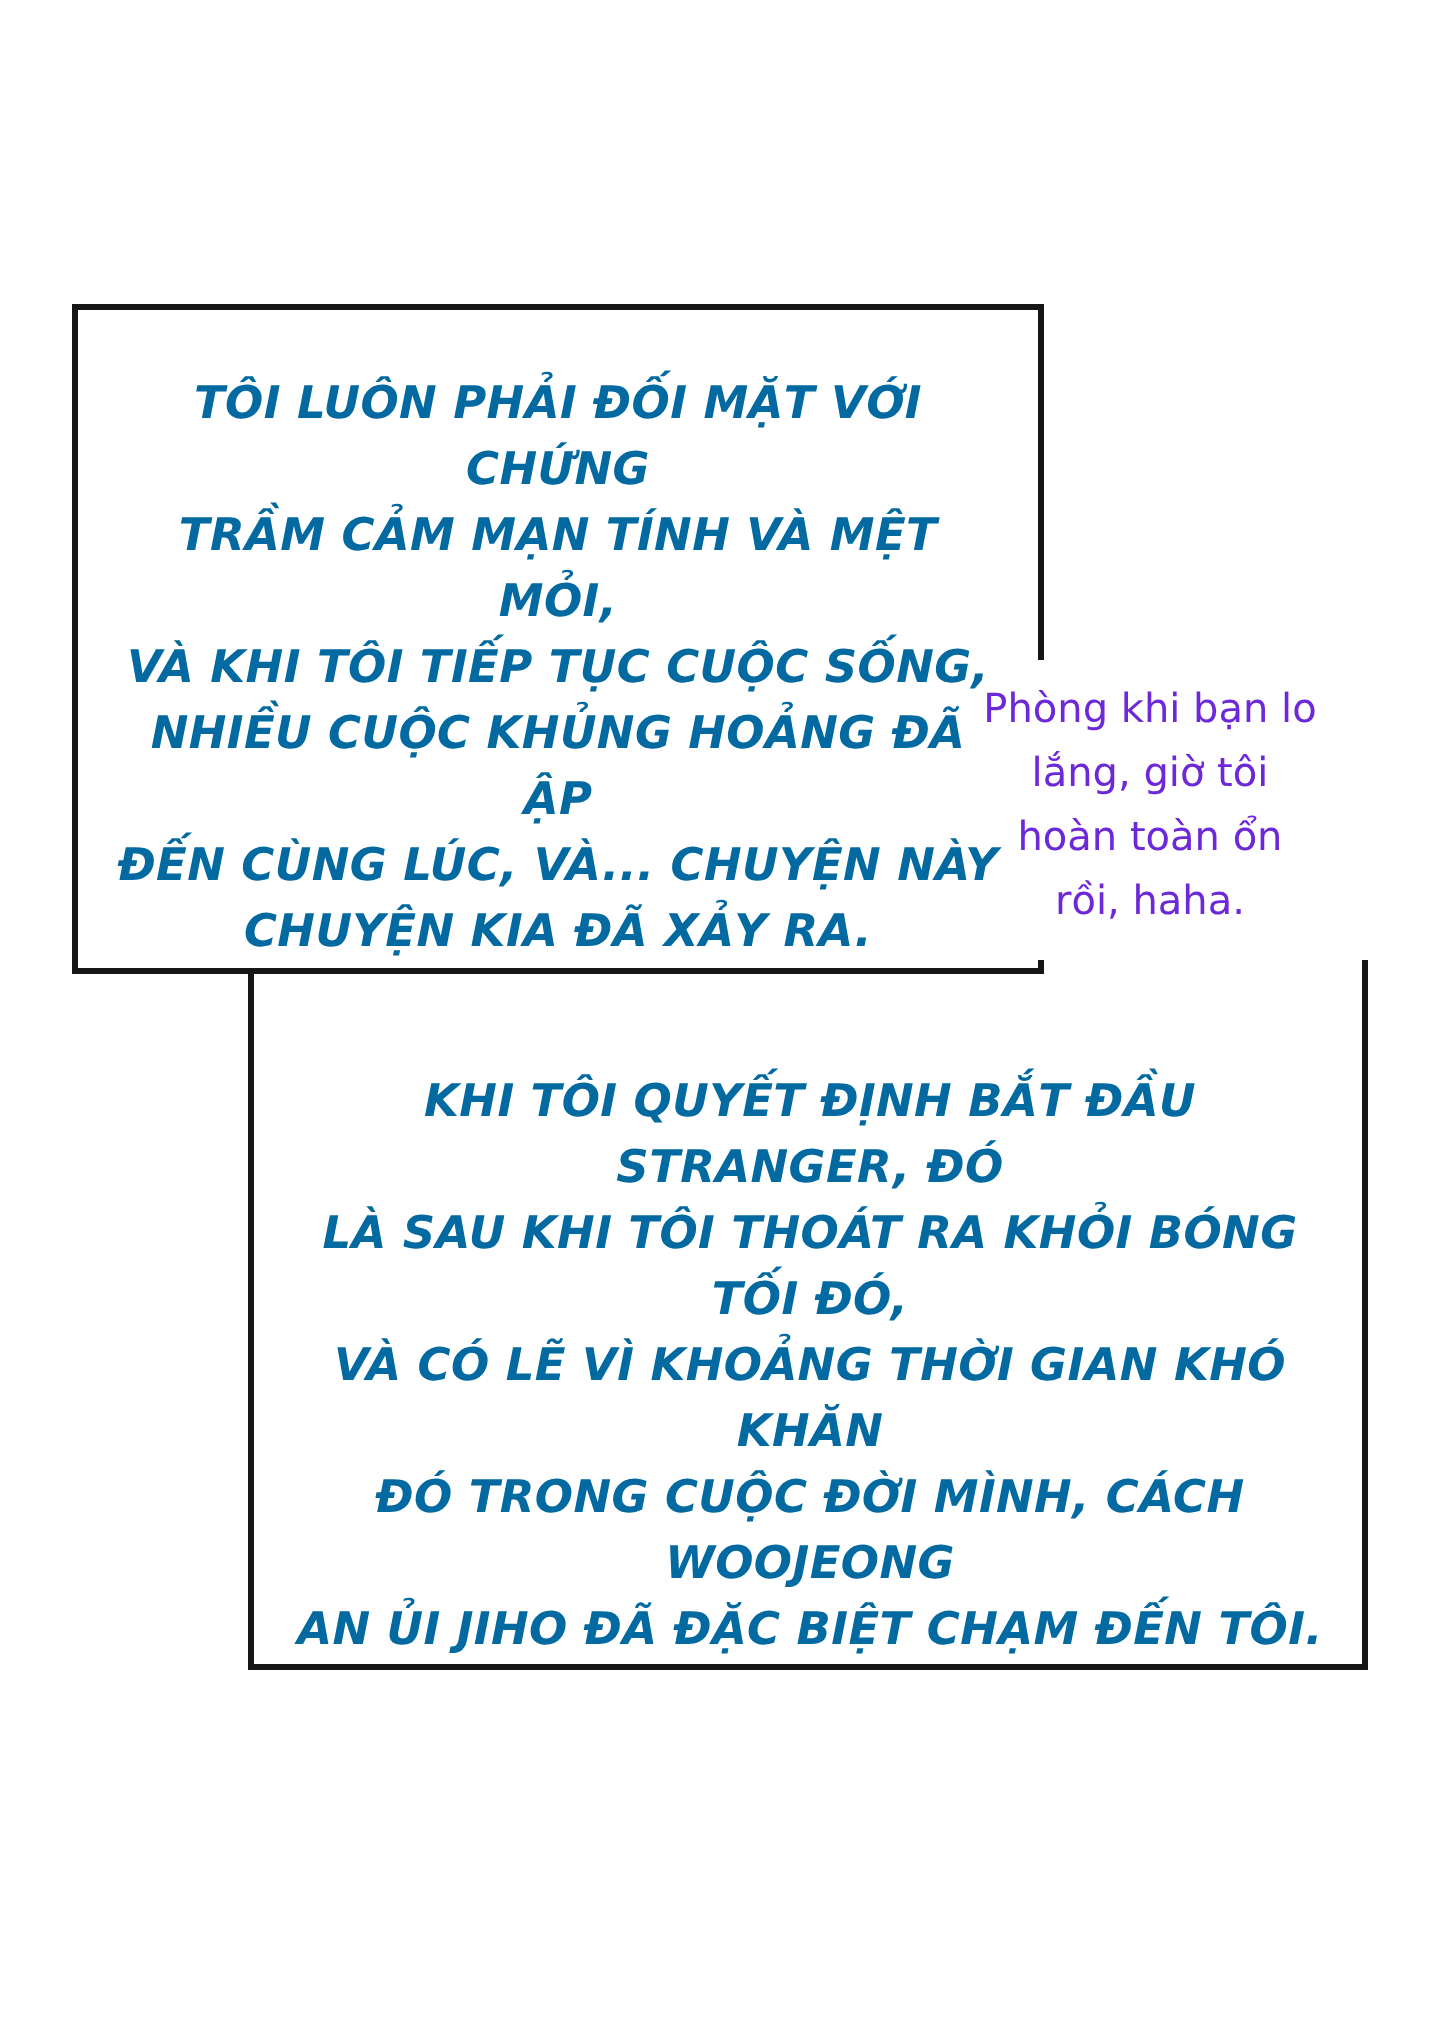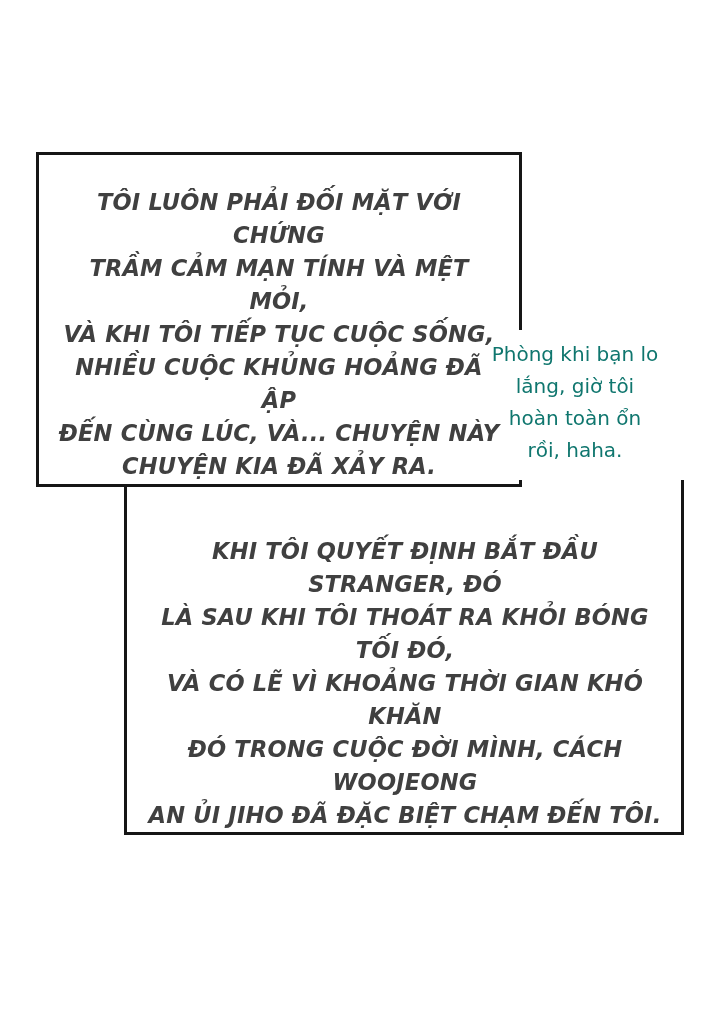--- a/index.html
+++ b/index.html
@@ -46,21 +46,21 @@
     width: 560px;
     height: 380px;
     z-index: 1;
   }
 
   
   .bubble-text {
     position: absolute;
     z-index: 5;
     text-align: center;
-    color: #404040;
+    color: #0369a1;
     font-family: "DejaVu Sans", sans-serif;
     font-weight: 700;
     font-style: italic;
     letter-spacing: 0.2px;
     white-space: pre-line;
   }
 
   #text-top {
     left: 56px;
     top: 186px;
@@ -82,21 +82,21 @@
     z-index: 6;
     left: 462px;
     top: 338px;
     width: 226px;
     font-family: "DejaVu Sans", sans-serif;
     font-weight: 400;
     font-style: normal;
     font-size: 20px;
     line-height: 32px;
     text-align: center;
-    color: #0f766e;
+    color: #6d28d9;
     white-space: pre-line;
     background: transparent;
   }
 
   
   #side-text-mask {
     position: absolute;
     z-index: 4;
     left: 464px;
     top: 330px;

